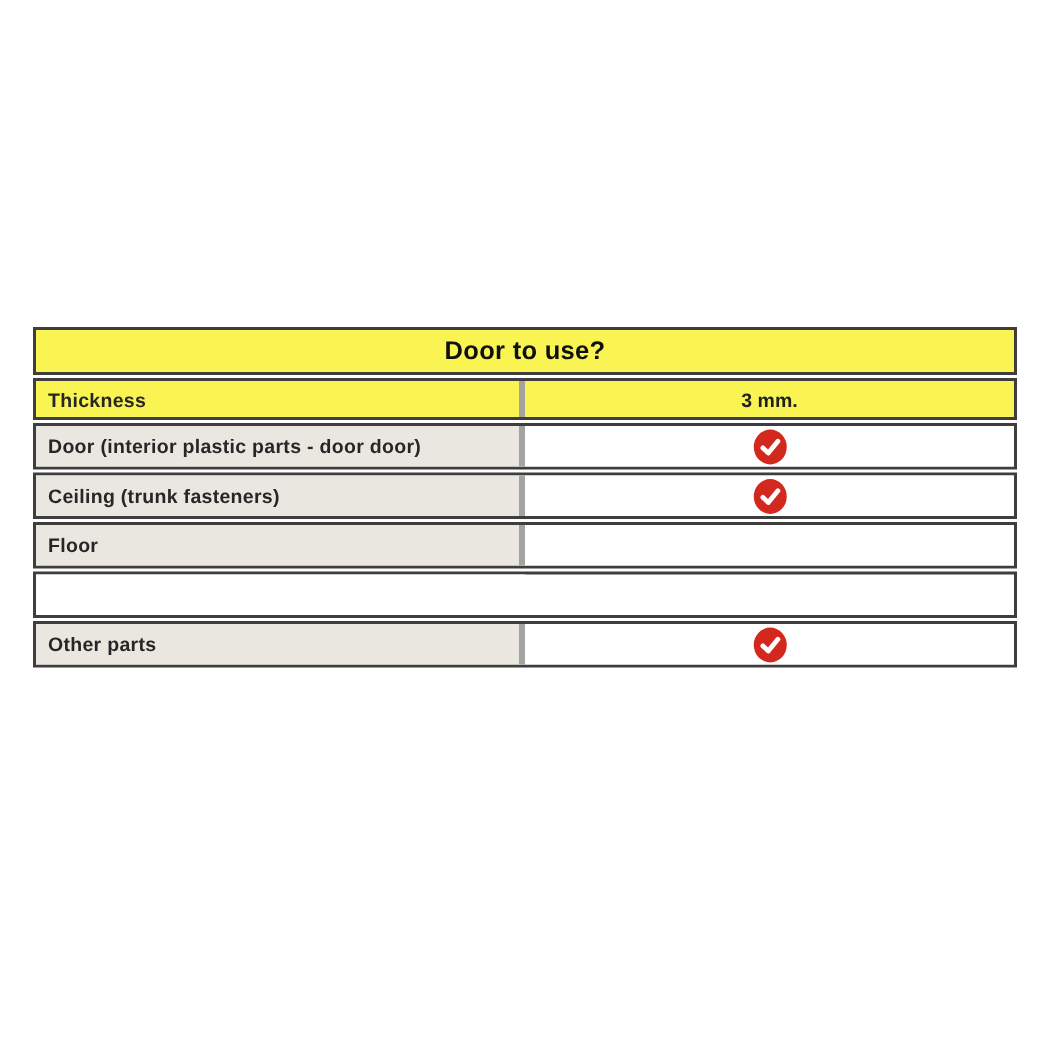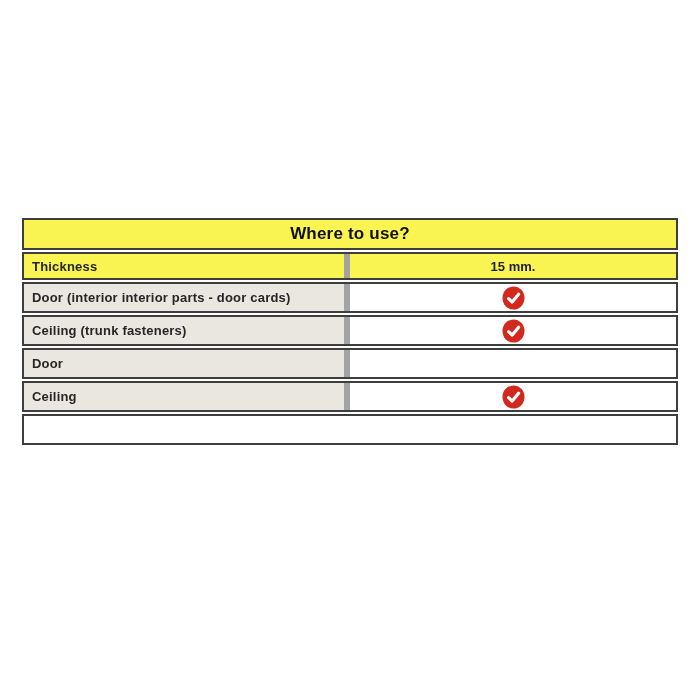--- a/index.html
+++ b/index.html
@@ -50,21 +50,21 @@
   .data-row {
     height: 31px;
   }
   .cell {
     box-sizing: border-box;
     display: flex;
     align-items: center;
   }
   .cell-left {
     width: 50%;
-    border-right: 6px solid #a3a3a3;
+    border-right: 4px solid #a3a3a3;
     padding-left: 8px;
   }
   .cell-right {
     width: 50%;
     justify-content: center;
   }
   .yellow { background: #f9f452; }
   .grey   { background: #eae7e1; }
   .white  { background: #ffffff; }
   .label-bold {
@@ -82,36 +82,36 @@
     display: block;
   }
 </style>
 </head>
 <body>
 
 <div class="page">
   <div class="table-wrap">
 
     <div class="box title-row">
-      <span>Where to use?</span>
+      <span>Door to use?</span>
     </div>
 
     <div class="box grid-row head-row">
       <div class="cell cell-left yellow">
         <span class="label-bold">Thickness</span>
       </div>
       <div class="cell cell-right yellow">
-        <span class="size-text">15 mm.</span>
+        <span class="size-text">3 mm.</span>
       </div>
     </div>
 
     <div id="rows">
   <div class="box grid-row data-row">
     <div class="cell cell-left grey">
-      <span class="label-bold">Door (interior interior parts - door cards)</span>
+      <span class="label-bold">Door (interior plastic parts - door door)</span>
     </div>
     <div class="cell cell-right white">
       <svg class="check-icon" width="23" height="24" viewBox="0 0 23 24">
         <ellipse cx="11.5" cy="12" rx="11" ry="11.6" fill="#d3281d"></ellipse>
         <path d="M6.6 12.6 L10.2 16 L16.6 8.2" fill="none" stroke-width="3.2" stroke-linecap="round" stroke-linejoin="round" stroke="#ffffff"></path>
       </svg>
     </div>
   </div>
 
   <div class="box grid-row data-row">
@@ -121,46 +121,46 @@
     <div class="cell cell-right white">
       <svg class="check-icon" width="23" height="24" viewBox="0 0 23 24">
         <ellipse cx="11.5" cy="12" rx="11" ry="11.6" fill="#d3281d"></ellipse>
         <path d="M6.6 12.6 L10.2 16 L16.6 8.2" fill="none" stroke-width="3.2" stroke-linecap="round" stroke-linejoin="round" stroke="#ffffff"></path>
       </svg>
     </div>
   </div>
 
   <div class="box grid-row data-row">
     <div class="cell cell-left grey">
-      <span class="label-bold">Door</span>
+      <span class="label-bold">Floor</span>
     </div>
+    <div class="cell cell-right white">
+      <svg class="check-icon" width="23" height="24" viewBox="0 0 23 24" style="visibility: hidden;">
+        <ellipse cx="11.5" cy="12" rx="11" ry="11.6"></ellipse>
+        <path d="M6.6 12.6 L10.2 16 L16.6 8.2" fill="none" stroke-width="3.2" stroke-linecap="round" stroke-linejoin="round"></path>
+      </svg>
+    </div>
+  </div>
+
+
+  <div class="box grid-row data-row">
     <div class="cell cell-right white">
       <svg class="check-icon" width="23" height="24" viewBox="0 0 23 24" style="visibility: hidden;">
         <ellipse cx="11.5" cy="12" rx="11" ry="11.6"></ellipse>
         <path d="M6.6 12.6 L10.2 16 L16.6 8.2" fill="none" stroke-width="3.2" stroke-linecap="round" stroke-linejoin="round"></path>
       </svg>
     </div>
   </div>
 
   <div class="box grid-row data-row">
     <div class="cell cell-left grey">
-      <span class="label-bold">Ceiling</span>
+      <span class="label-bold">Other parts</span>
     </div>
     <div class="cell cell-right white">
       <svg class="check-icon" width="23" height="24" viewBox="0 0 23 24">
         <ellipse cx="11.5" cy="12" rx="11" ry="11.6" fill="#d3281d"></ellipse>
         <path d="M6.6 12.6 L10.2 16 L16.6 8.2" fill="none" stroke-width="3.2" stroke-linecap="round" stroke-linejoin="round" stroke="#ffffff"></path>
       </svg>
     </div>
   </div>
-
-  <div class="box grid-row data-row">
-    <div class="cell cell-right white">
-      <svg class="check-icon" width="23" height="24" viewBox="0 0 23 24" style="visibility: hidden;">
-        <ellipse cx="11.5" cy="12" rx="11" ry="11.6"></ellipse>
-        <path d="M6.6 12.6 L10.2 16 L16.6 8.2" fill="none" stroke-width="3.2" stroke-linecap="round" stroke-linejoin="round"></path>
-      </svg>
-    </div>
-  </div>
-
 </div>
   </div>
 </div>
 
 </body></html>

